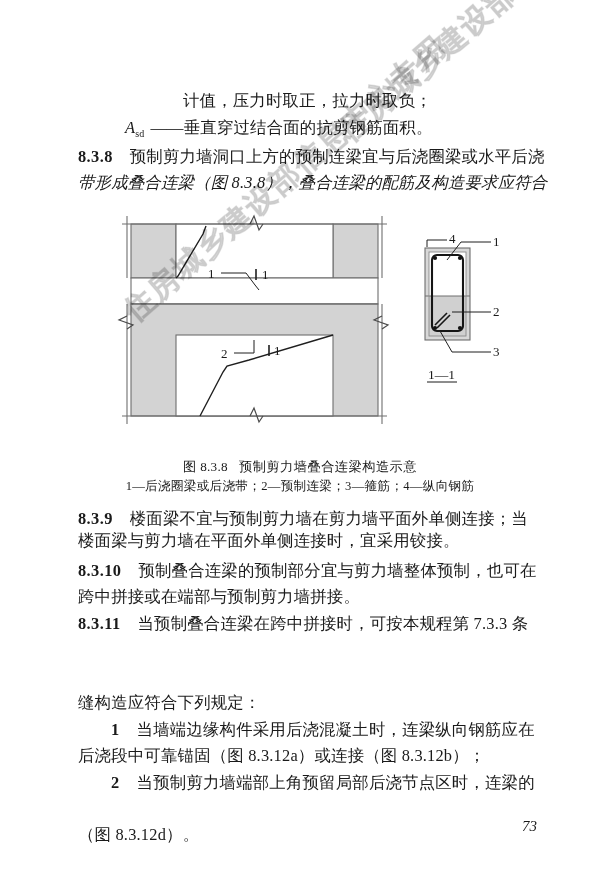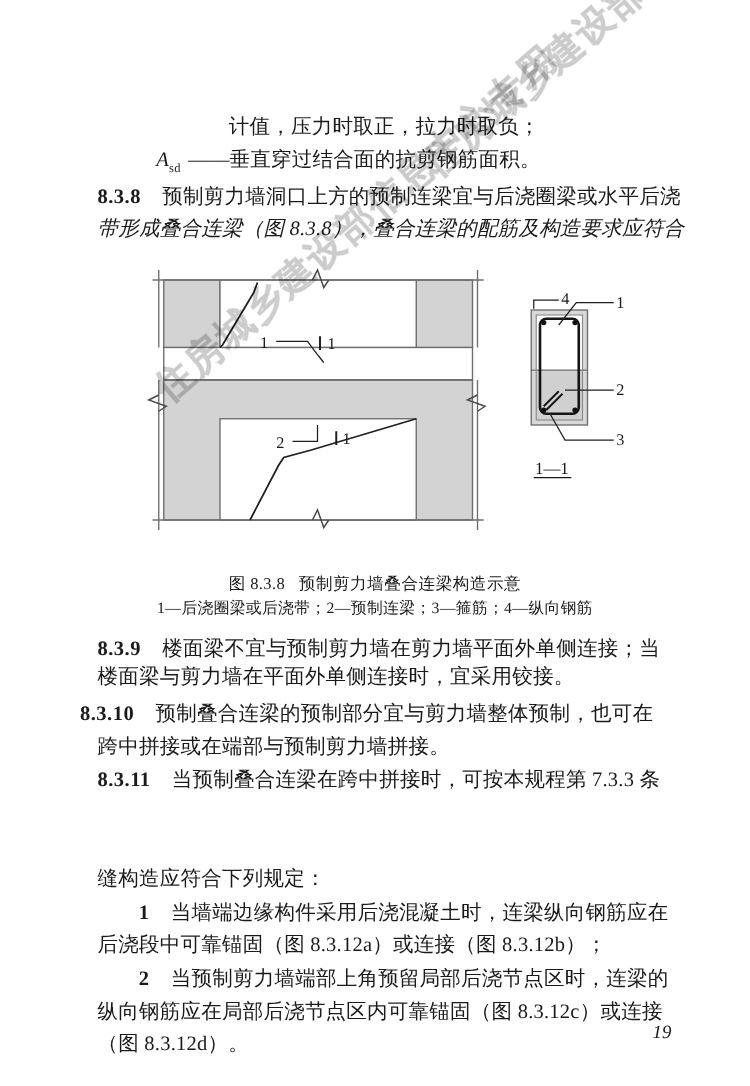--- a/index.html
+++ b/index.html
@@ -131,40 +131,39 @@
     <div class="p" style="left:78px; top:144px;">
       <span class="num">8.3.8</span><span class="sp-lg"></span><span>预制剪力墙洞口上方的预制连梁宜与后浇圈梁或水平后浇</span>
     </div>
     <div class="p" style="left:78px; top:170px;font-style:italic;">带形成叠合连梁（图 8.3.8），叠合连梁的配筋及构造要求应符合</div>
 
     <div class="p" style="left:78px; top:506px;">
       <span class="num">8.3.9</span><span class="sp-lg"></span><span>楼面梁不宜与预制剪力墙在剪力墙平面外单侧连接；当</span>
     </div>
     <div class="p" style="left:78px; top:528px;">楼面梁与剪力墙在平面外单侧连接时，宜采用铰接。</div>
 
-    <div class="p" style="left:64px; top:558px;">
+    <div class="p" style="left:78px; top:558px;">
       <span class="num">8.3.10</span><span class="sp-lg"></span><span>预制叠合连梁的预制部分宜与剪力墙整体预制，也可在</span>
     </div>
     <div class="p" style="left:78px; top:584px;">跨中拼接或在端部与预制剪力墙拼接。</div>
 
     <div class="p" style="left:78px; top:611px;">
       <span class="num">8.3.11</span><span class="sp-lg"></span><span>当预制叠合连梁在跨中拼接时，可按本规程第 7.3.3 条</span>
     </div>
 
     <div class="p" style="left:78px; top:690px;">缝构造应符合下列规定：</div>
 
     <div class="p" style="left:111px; top:717px;">
       <span class="num">1</span><span class="sp-lg"></span><span>当墙端边缘构件采用后浇混凝土时，连梁纵向钢筋应在</span>
     </div>
     <div class="p" style="left:78px; top:743px;">后浇段中可靠锚固（图 8.3.12a）或连接（图 8.3.12b）；</div>
 
     <div class="p" style="left:111px; top:770px;">
       <span class="num">2</span><span class="sp-lg"></span><span>当预制剪力墙端部上角预留局部后浇节点区时，连梁的</span>
     </div>
-    <div class="p" style="left:78px; top:796px;">纵向钢筋应在局部后浇节点区内可靠锚固（图 8.3.12c）或连接</div>
     <div class="p" style="left:78px; top:822px;">（图 8.3.12d）。</div>
   </div>
 
   <div id="figure">
     <svg width="600" height="250" viewBox="0 0 600 250">
       <defs></defs>
 
       <rect x="131" y="12" width="45" height="54" fill="#d3d3d3" stroke="#6e6e6e" stroke-width="1.1"></rect>
 
       <rect x="333" y="12" width="45" height="54" fill="#d3d3d3" stroke="#6e6e6e" stroke-width="1.1"></rect>
@@ -247,15 +246,15 @@
       <line x1="427" y1="170" x2="457" y2="170" stroke="#1a1a1a" stroke-width="1.0"></line>
     </svg>
   </div>
 
   <div id="fig-caption">
     <span class="lat">图 8.3.8</span><span class="sp-md"></span><span>预制剪力墙叠合连梁构造示意</span>
   </div>
 
   <div id="fig-legend">1—后浇圈梁或后浇带；2—预制连梁；3—箍筋；4—纵向钢筋</div>
 
-  <div id="page-number">19</div>
+  <div id="page-number">73</div>
 
 </div>
 
 </body></html>

